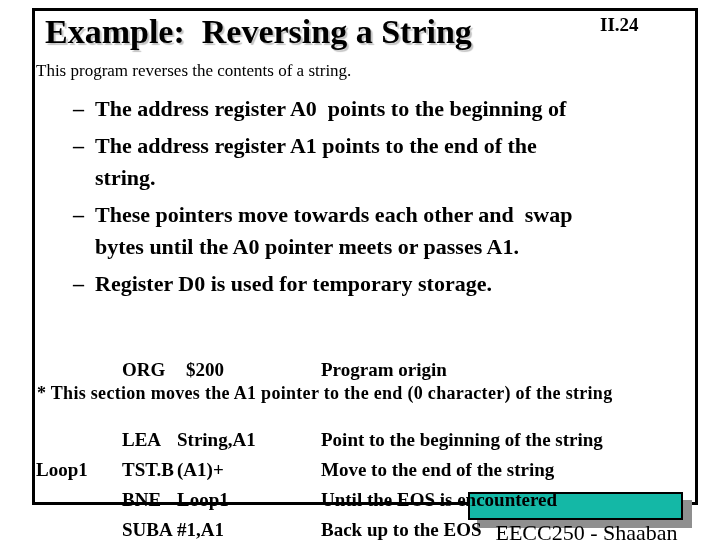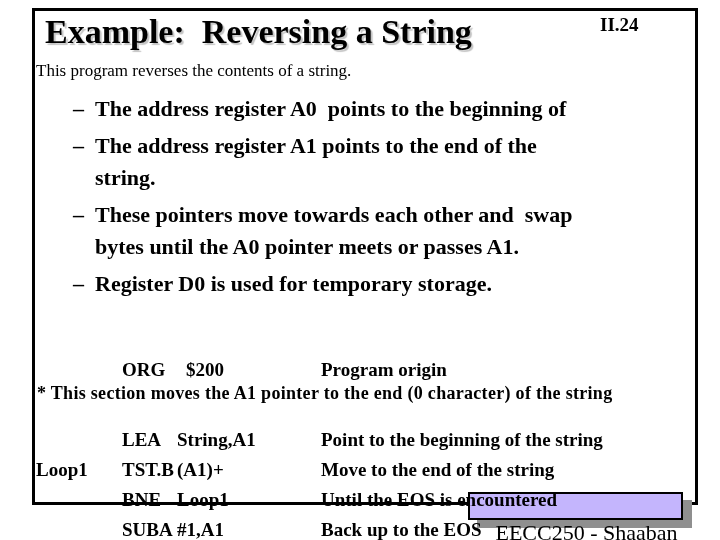--- a/index.html
+++ b/index.html
@@ -74,21 +74,21 @@
   .section-comment {
     position: absolute; left: 37px; top: 383px;
     font-size: 18px; font-weight: bold; letter-spacing: 0.3px;
     white-space: pre; z-index: 30;
   }
 
   
   .footer-box {
     position: absolute; left: 468px; top: 492px;
     width: 211px; height: 24px;
-    background: #c4b5fd;
+    background: #14b8a6;
     border: 2px solid #000;
     box-shadow: 9px 8px 0 #8f8f8f;
     z-index: 20;
     text-align: center;
     font-size: 22px; line-height: 26px; font-weight: normal;
     white-space: pre;
   }
 </style>
 </head>
 <body>

